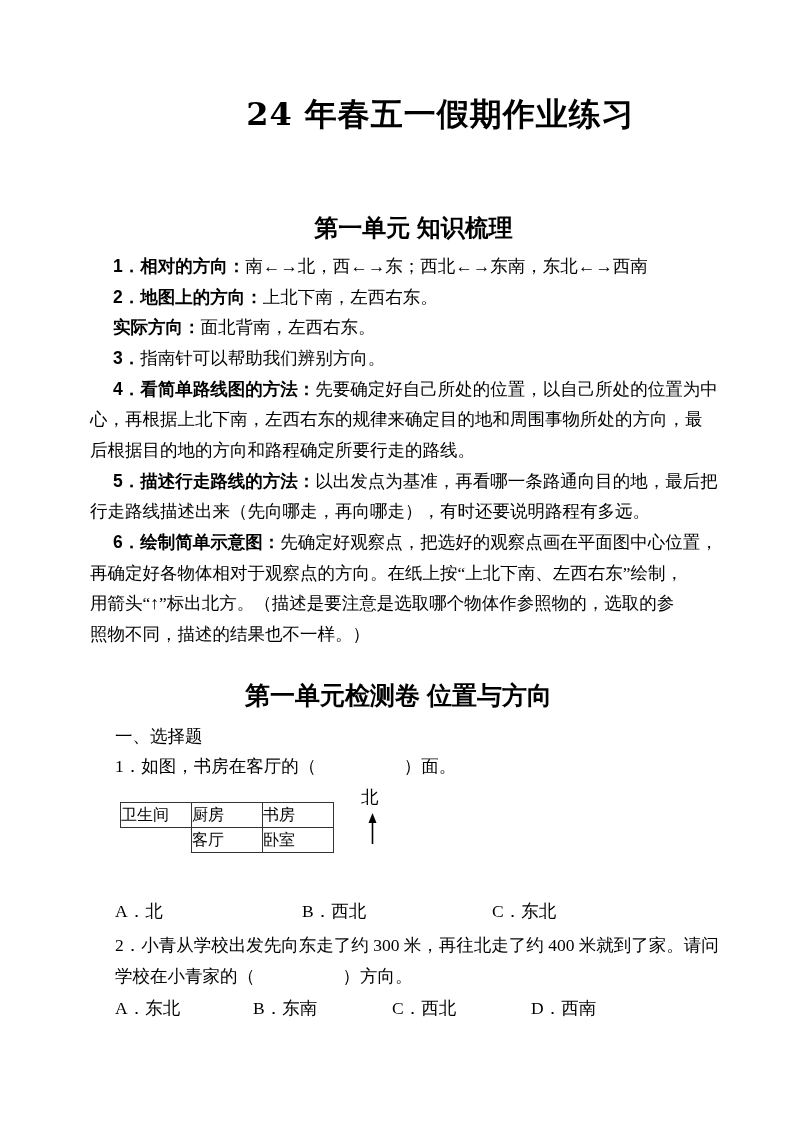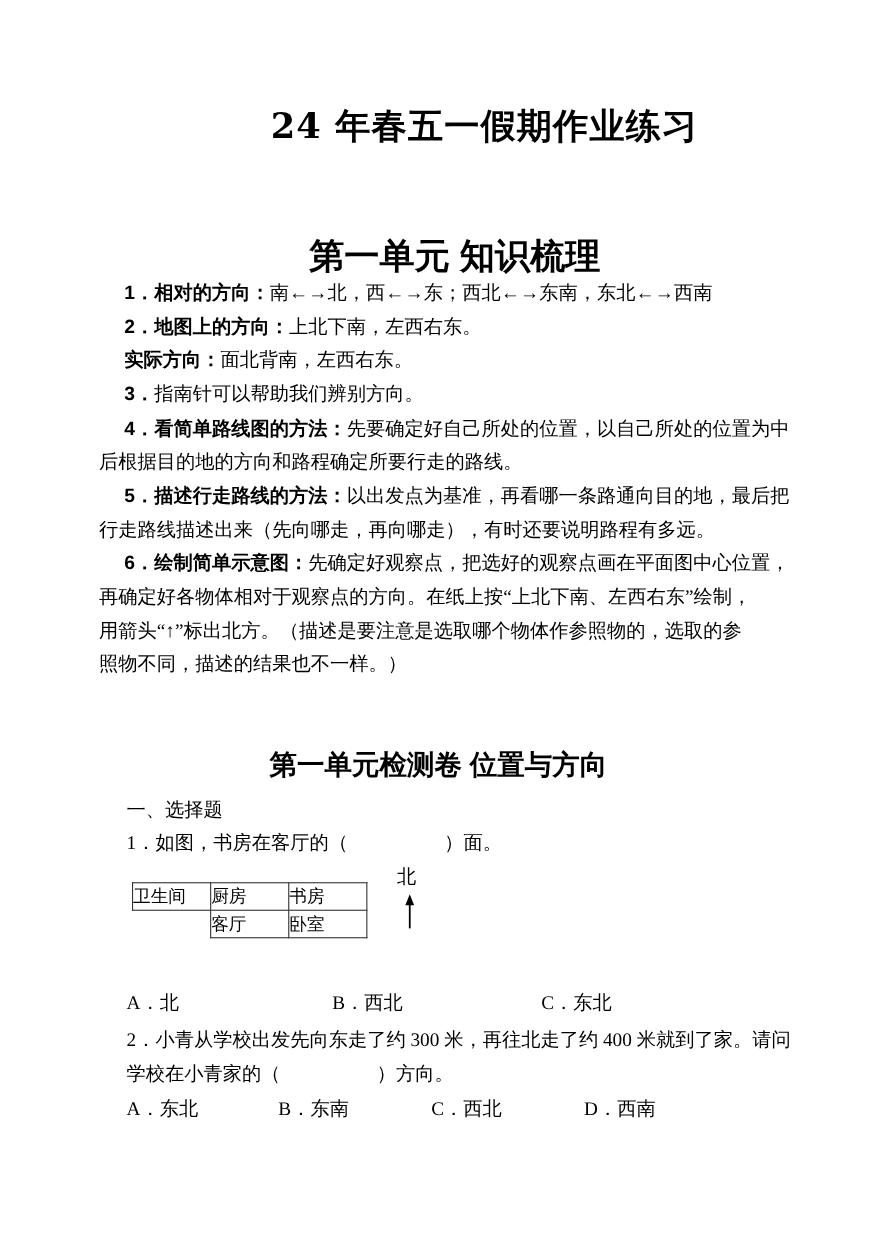--- a/index.html
+++ b/index.html
@@ -15,21 +15,21 @@
     position:absolute; top:93px; left:0; width:100%;
     text-align:center; text-indent:62px;
     font-size:32px; font-weight:bold;
     font-family:"DejaVu Serif","Liberation Serif",serif;
     letter-spacing:1px;
     margin-left:13px;
   }
   .h1 {
     position:absolute; top:212px; left:0; width:100%;
     text-align:center; text-indent:34px;
-    font-size:32px; font-weight:bold;
+    font-size:24px; font-weight:bold;
     font-family:"Liberation Sans","DejaVu Sans",sans-serif;
   }
   .h2 {
     position:absolute; top:679px; left:0; width:100%;
     text-align:center; text-indent:4px;
     font-size:25px; font-weight:bold;
     font-family:"Liberation Sans","DejaVu Sans",sans-serif;
   }
 
   .knowledge {
@@ -77,20 +77,21 @@
   <div class="doc-title">24 年春五一假期作业练习</div>
 
   <div class="h1">第一单元 知识梳理</div>
 
   <div class="knowledge">
     <div class="kline ind"><span class="lbl">1．相对的方向：</span><span>南←→北，西←→东；西北←→东南，东北←→西南</span></div>
     <div class="kline ind"><span class="lbl">2．地图上的方向：</span><span>上北下南，左西右东。</span></div>
     <div class="kline ind"><span class="lbl">实际方向：</span><span>面北背南，左西右东。</span></div>
     <div class="kline ind"><span class="lbl">3．</span><span>指南针可以帮助我们辨别方向。</span></div>
     <div class="kline ind"><span class="lbl">4．看简单路线图的方法：</span><span>先要确定好自己所处的位置，以自己所处的位置为中</span></div>
+    <div class="kline">心，再根据上北下南，左西右东的规律来确定目的地和周围事物所处的方向，最</div>
     <div class="kline">后根据目的地的方向和路程确定所要行走的路线。</div>
     <div class="kline ind"><span class="lbl">5．描述行走路线的方法：</span><span>以出发点为基准，再看哪一条路通向目的地，最后把</span></div>
     <div class="kline">行走路线描述出来（先向哪走，再向哪走），有时还要说明路程有多远。</div>
     <div class="kline ind"><span class="lbl">6．绘制简单示意图：</span><span>先确定好观察点，把选好的观察点画在平面图中心位置，</span></div>
     <div class="kline">再确定好各物体相对于观察点的方向。在纸上按“上北下南、左西右东”绘制，</div>
     <div class="kline">用箭头“↑”标出北方。（描述是要注意是选取哪个物体作参照物的，选取的参</div>
     <div class="kline">照物不同，描述的结果也不一样。）</div>
   </div>
 
   <div class="h2">第一单元检测卷 位置与方向</div>

